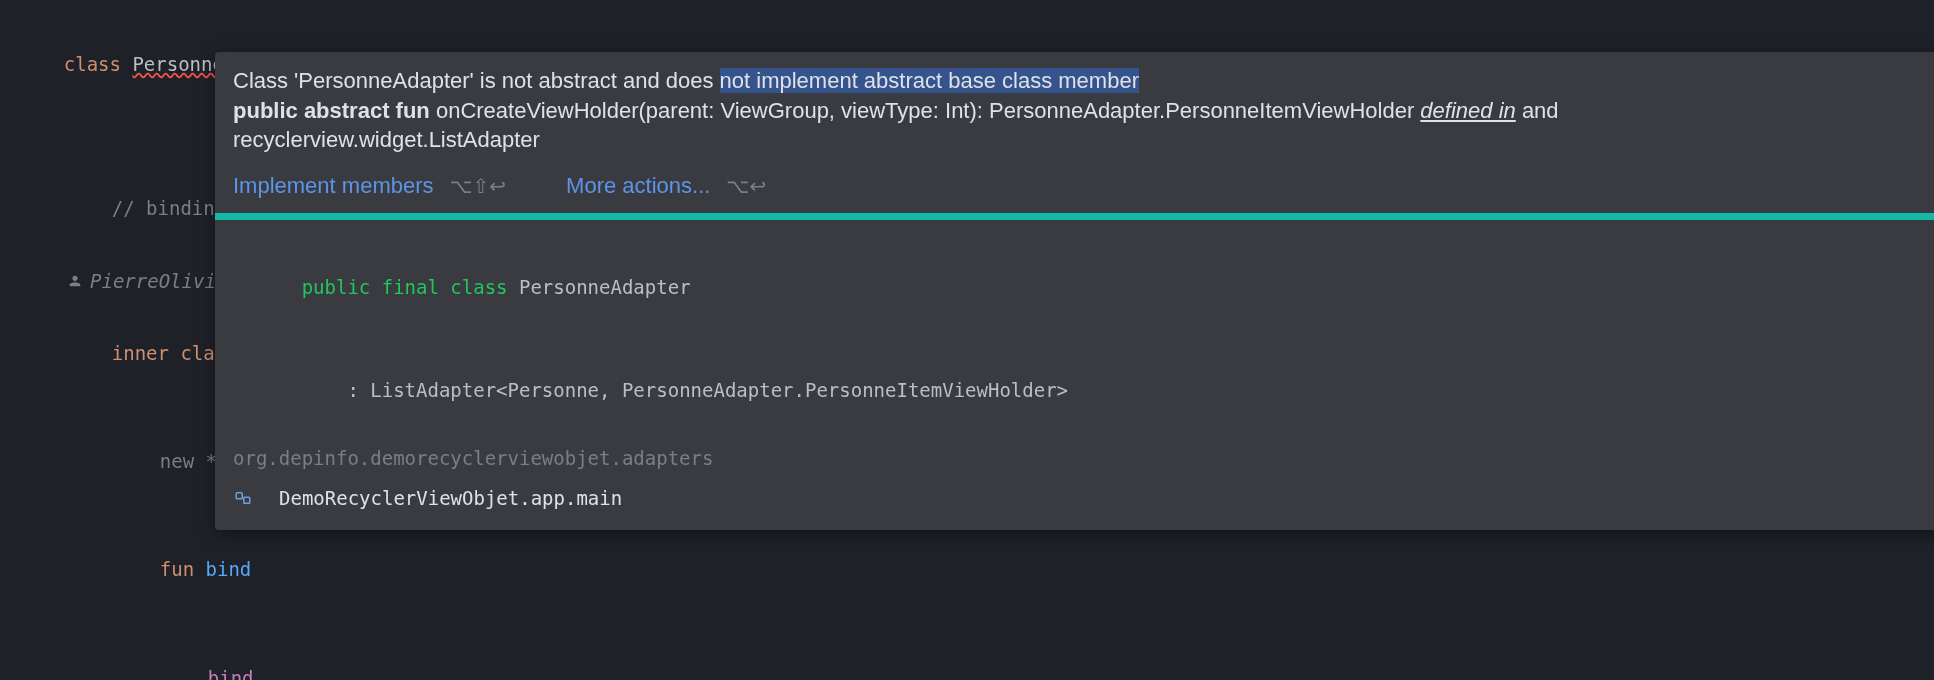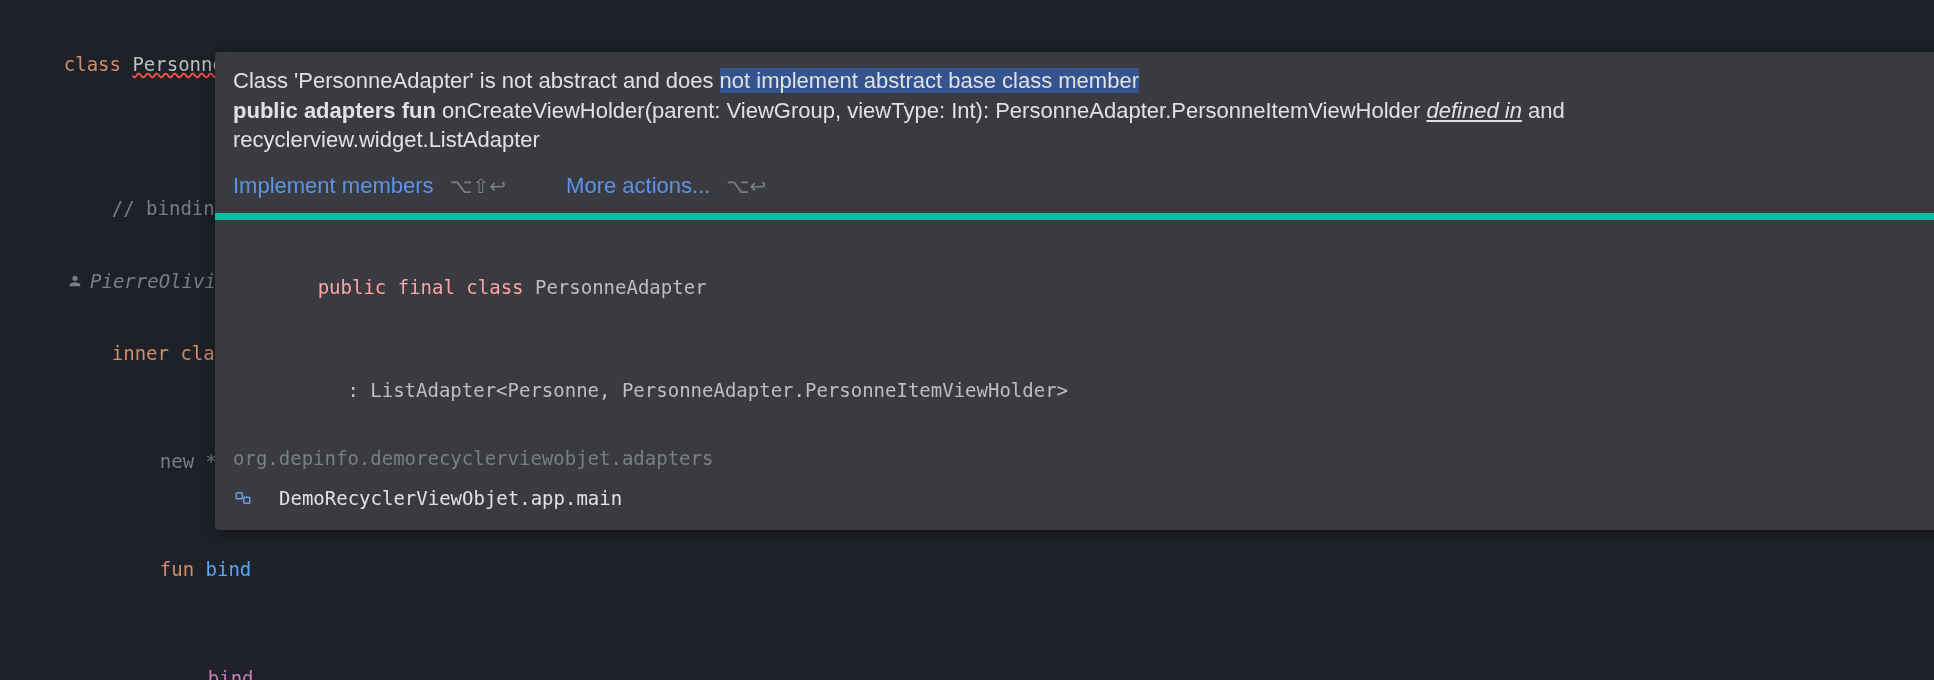--- a/index.html
+++ b/index.html
@@ -142,22 +142,21 @@
       font-family: 'Menlo', 'Monaco', 'Consolas', monospace;
       font-size: 19px;
       line-height: 1.8;
     }
     
     .tooltip-decl {
       white-space: pre;
     }
     
     .tooltip-decl .keyword {
-      color: #fca5a5;
-      margin-left: 16px;
+      color: #22c55e;
     }
     
     .tooltip-decl .type {
       color: #bcbec4;
     }
     
     .package-name {
       color: #7a7e85;
     }
     
@@ -231,21 +230,21 @@
 
   <div class="code-line indent-3">
     <span class="property">bind</span>
   </div>
 
 </div>
 
 <div class="tooltip">
   <div class="tooltip-header">
     <span>Class 'PersonneAdapter' is not abstract and does </span><span class="highlight">not implement abstract base class member</span><br>
-    <span class="bold">public adapters fun</span><span> onCreateViewHolder(parent: ViewGroup, viewType: Int): PersonneAdapter.PersonneItemViewHolder </span><span class="italic">defined in</span><span> and</span><br>
+    <span class="bold">public abstract fun</span><span> onCreateViewHolder(parent: ViewGroup, viewType: Int): PersonneAdapter.PersonneItemViewHolder </span><span class="italic">defined in</span><span> and</span><br>
     <span>recyclerview.widget.ListAdapter</span>
   </div>
 
   <div class="tooltip-actions">
     <span class="action-link">Implement members</span>
     <span class="shortcut">⌥⇧↩</span>
     <span style="width:28px"></span>
     <span class="action-link">More actions...</span>
     <span class="shortcut">⌥↩</span>
   </div>

